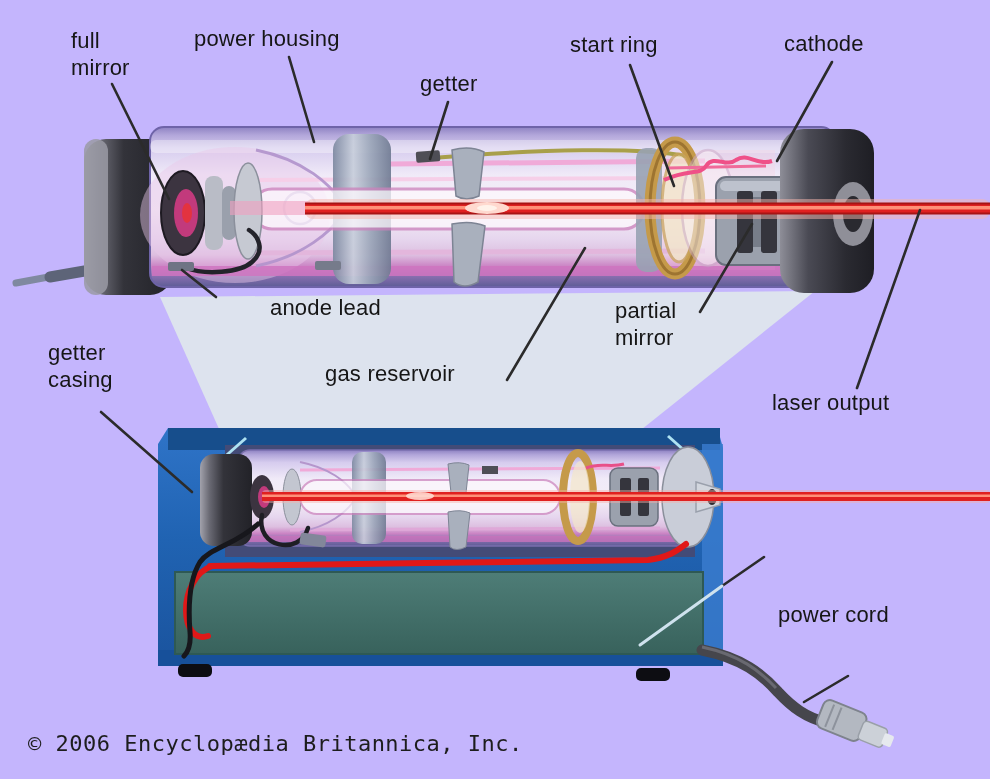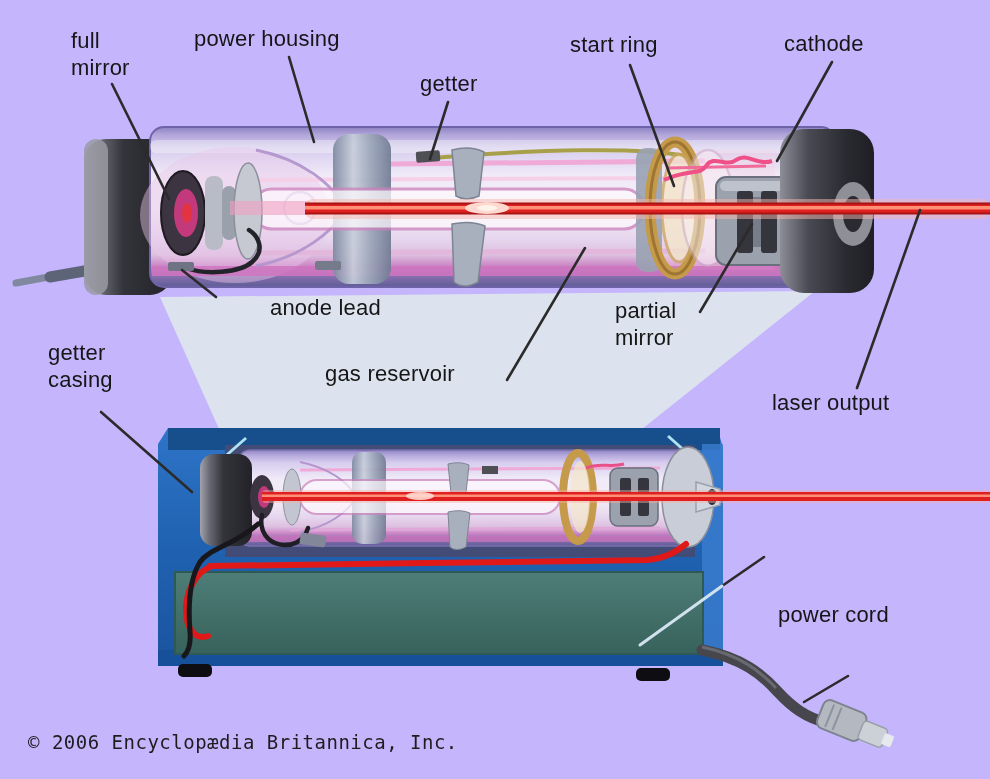--- a/index.html
+++ b/index.html
@@ -2,21 +2,21 @@
 <html><head>
 <meta charset="utf-8">
 <style>
   html,body{margin:0;padding:0;background:#fff;}
   .stage{position:relative;width:990px;height:779px;background:#c4b5fd;overflow:hidden;
          font-family:"Liberation Sans", sans-serif;}
   .stage svg{position:absolute;left:0;top:0;}
   .lbl{position:absolute;color:#161616;font-size:22px;line-height:27px;font-weight:400;
        letter-spacing:.2px;white-space:nowrap;}
   .lbl .ln{display:block;}
-  .copyright{position:absolute;left:28px;top:731px;color:#1d1d1d;font-size:19px;
+  .copyright{position:absolute;left:28px;top:731px;color:#1d1d1d;font-size:22px;
              font-family:"DejaVu Sans Mono", monospace;letter-spacing:.5px;}
 </style>
 </head>
 <body>
 
 <div class="stage">
 
 <svg width="990" height="779" viewBox="0 0 990 779">
   <defs>
     <linearGradient id="gTube" x1="0" y1="0" x2="0" y2="1">

